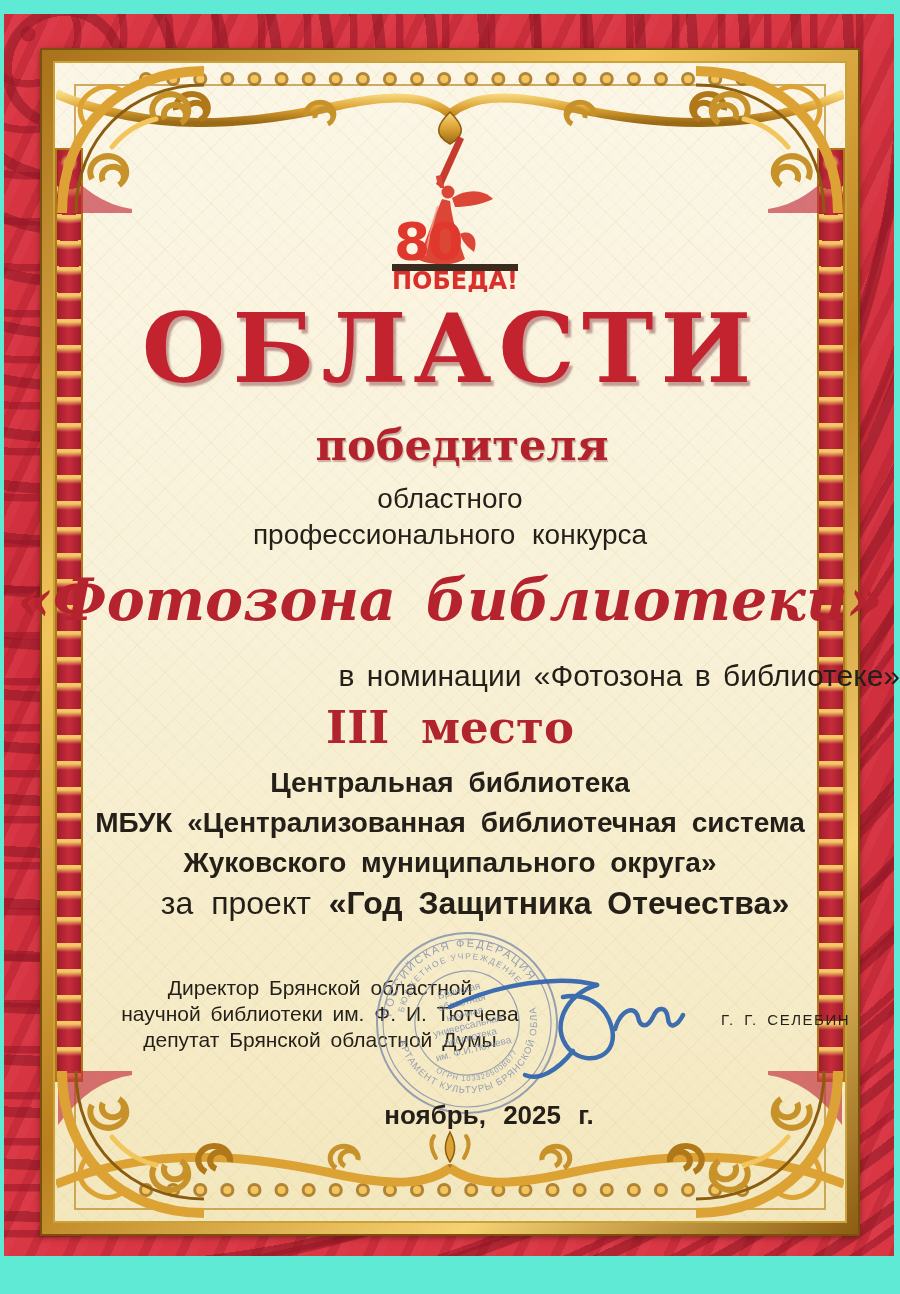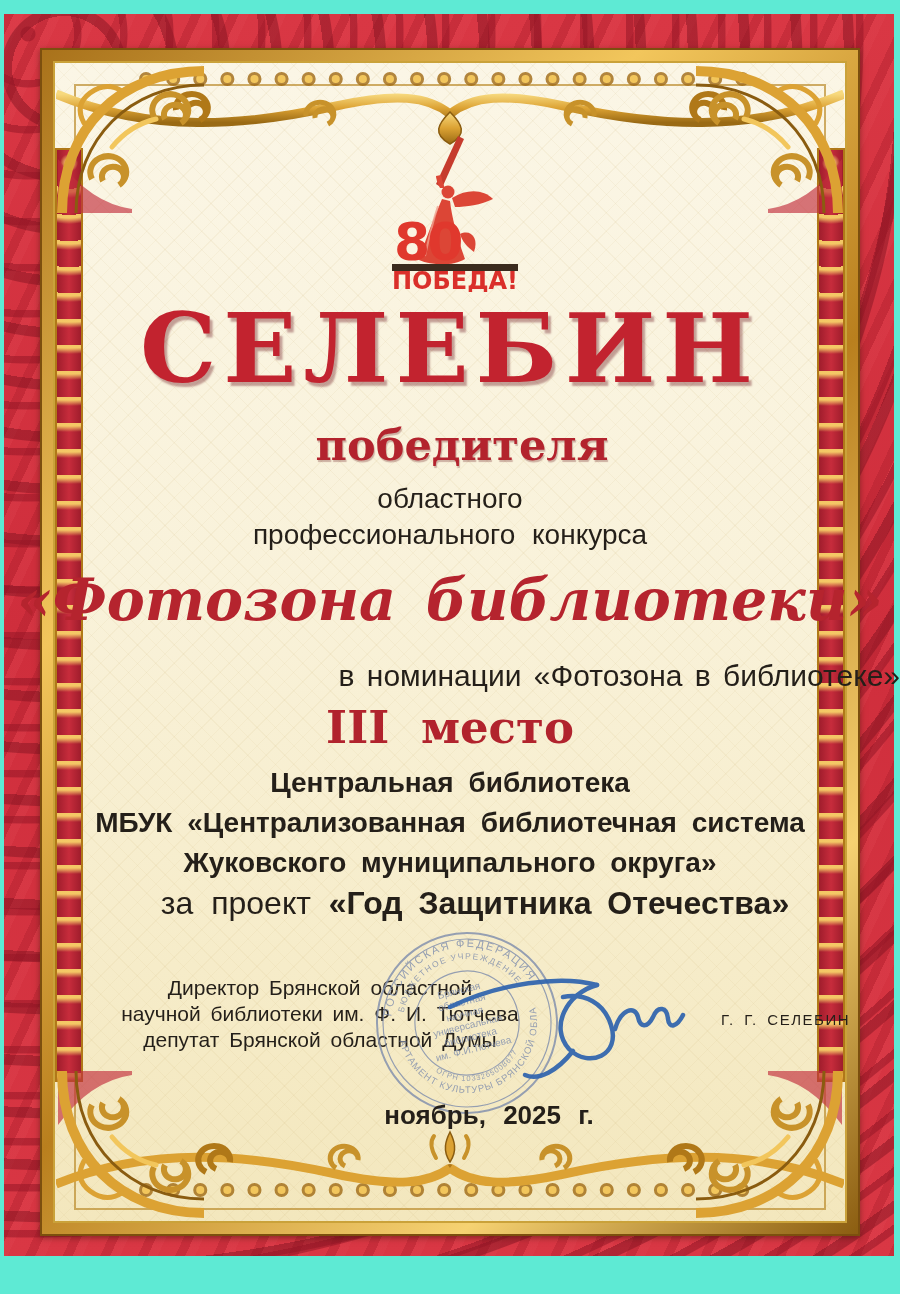--- a/index.html
+++ b/index.html
@@ -154,21 +154,21 @@
         <path d="M62,63 C54,82 46,102 39,124 C53,130 74,130 85,123 C77,101 72,82 70,65 Z" fill="#dc4636"></path>
         <path d="M80,98 C91,93 99,102 94,116 C87,111 82,105 80,98 Z" fill="#dc4636"></path>
         <path d="M58,70 C52,88 48,106 45,120" fill="none" stroke="#f0a08e" stroke-width="2" opacity=".8"></path>
       </g>
       <text x="14" y="124" font-family="DejaVu Sans, sans-serif" font-weight="bold" font-size="52" letter-spacing="-3" fill="#e0382d">80</text>
       <rect x="12" y="128" width="126" height="7" fill="#3b2b1e"></rect>
       <text x="75" y="153" text-anchor="middle" font-family="DejaVu Sans, sans-serif" font-weight="bold" font-size="24" fill="#da2f2a">ПОБЕДА!</text>
     </svg>
   </div>
 
-  <div class="ctext title">СЕЛЕБИН</div>
+  <div class="ctext title">ОБЛАСТИ</div>
   <div class="ctext subtitle">победителя</div>
 
   <div class="ctext contest">
     <div>областного</div>
     <div>профессионального конкурса</div>
   </div>
 
   <div class="ctext script-name">«Фотозона библиотеки»</div>
   <div class="ctext nomination">в номинации «Фотозона в библиотеке»</div>
   <div class="ctext place">III место</div>

